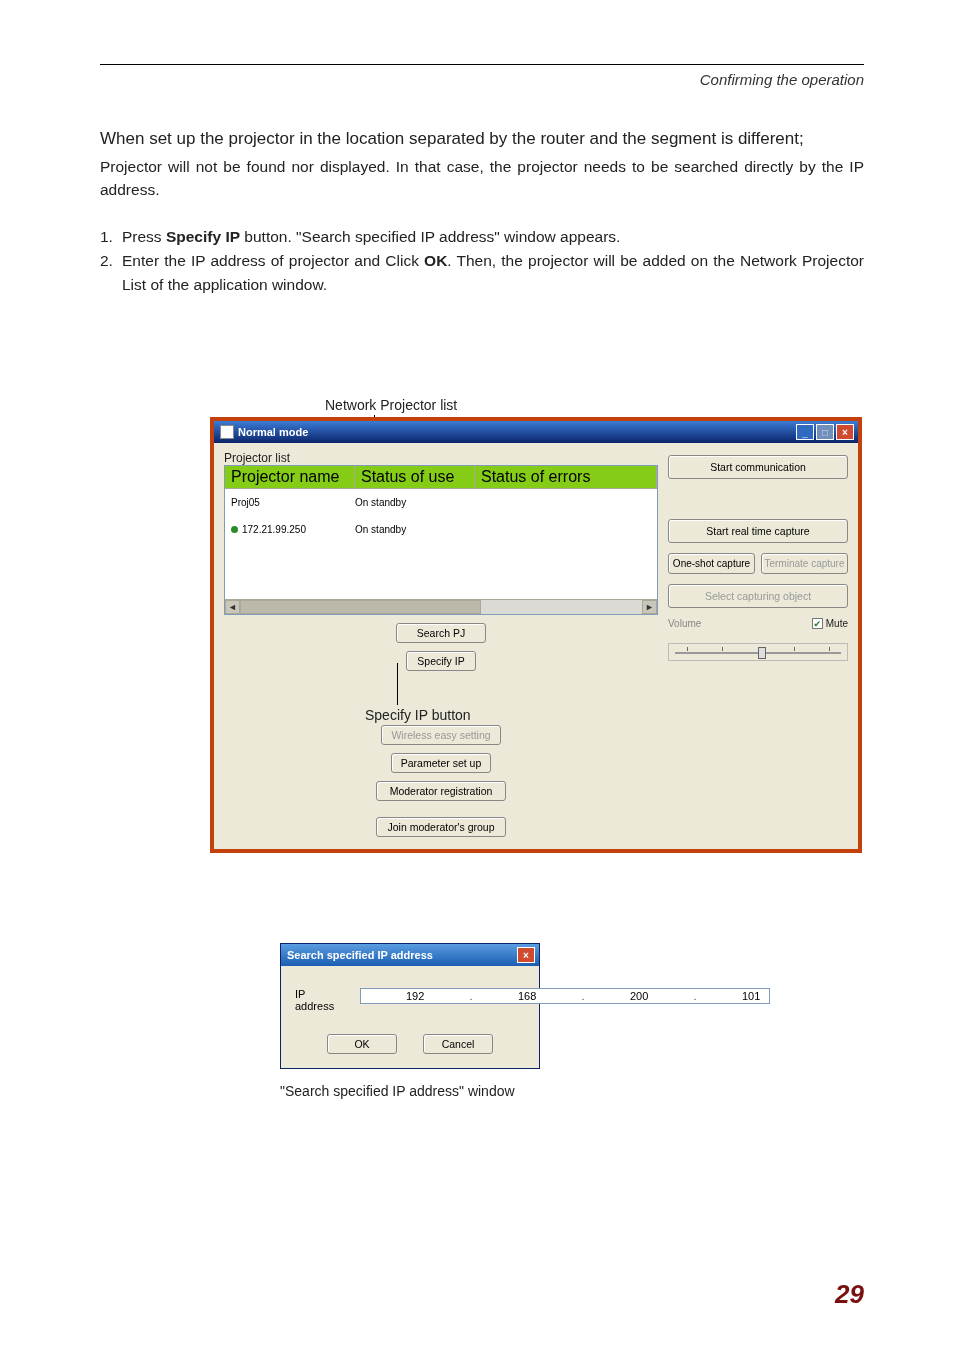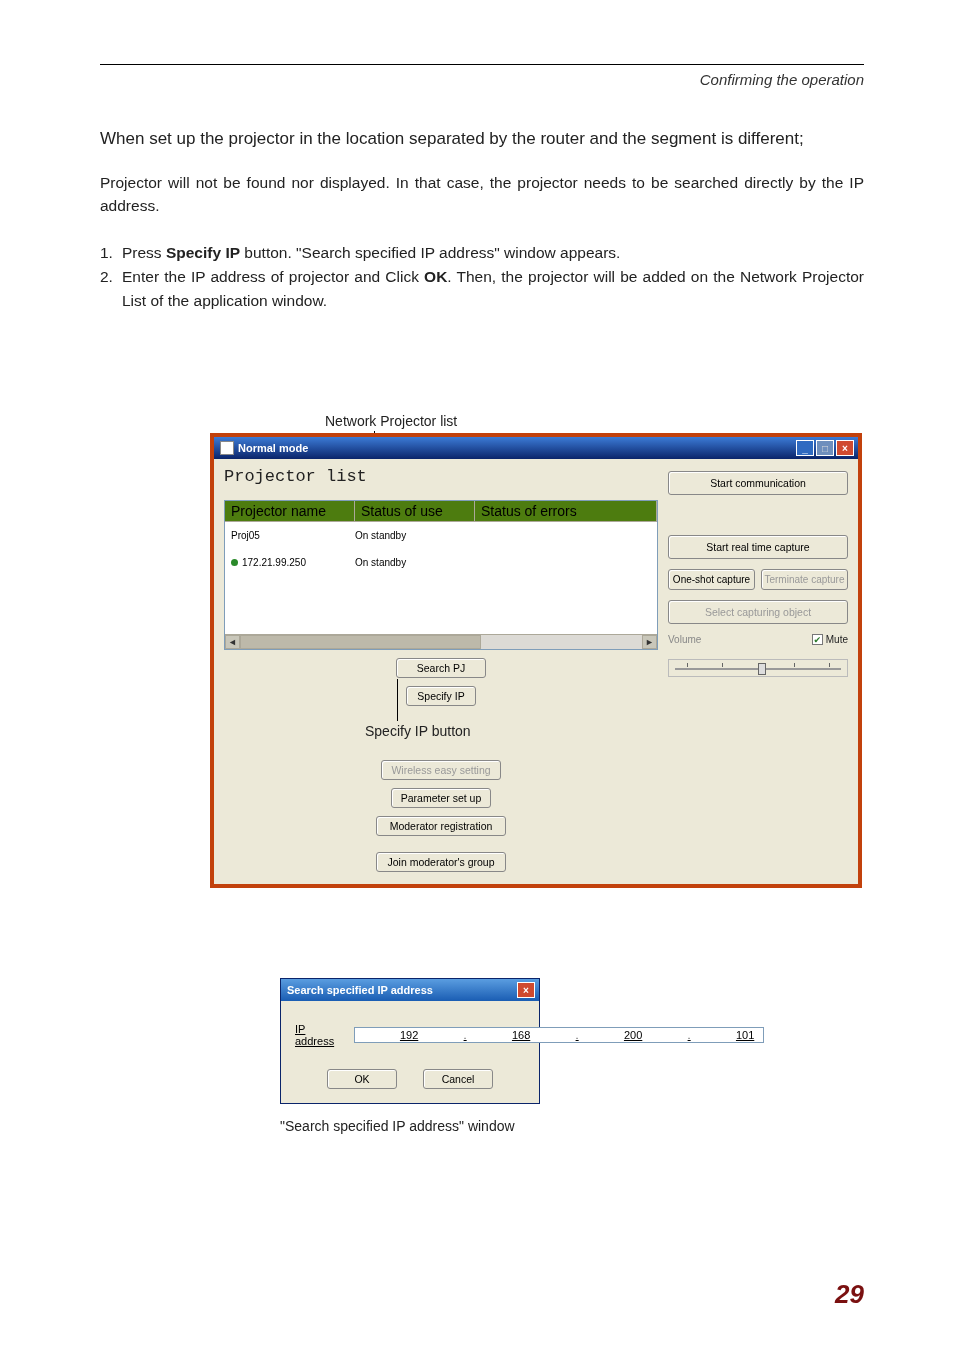--- a/index.html
+++ b/index.html
@@ -21,21 +21,21 @@
   .header-text {
     text-align: right;
     font-style: italic;
     font-size: 15px;
     margin-bottom: 40px;
     color: #333;
   }
   .lead {
     font-size: 17px;
     line-height: 1.35;
-    margin-bottom: 20px;
+    margin-bottom: 4px;
     color: #222;
   }
   .body-p {
     font-size: 15.5px;
     line-height: 1.5;
     color: #222;
     text-align: justify;
   }
   .steps {
     margin-top: 24px;
@@ -121,37 +121,36 @@
     flex: 1;
   }
   .right-col {
     width: 180px;
     display: flex;
     flex-direction: column;
     gap: 10px;
     padding-top: 4px;
   }
   .group-title {
-    font-size: 17px;
-    margin-bottom: 14px;
-    color: #222;
-    font-family: Liberation Mono, monospace;
+    font-size: 12px;
+    margin-bottom: 0;
+    color: #222;
   }
   .listview {
     border: 1px solid #7f9db9;
     background: #fff;
     height: 150px;
     display: flex;
     flex-direction: column;
   }
   .lv-head {
     display: flex;
-    background: #4d7c0f;
+    background: #84cc16;
     border-bottom: 1px solid #aca899;
-    font-size: 14px;
+    font-size: 16px;
   }
   .lv-head div {
     padding: 2px 6px;
     border-right: 1px solid #aca899;
   }
   .lv-col-name { width: 130px; }
   .lv-col-use { width: 120px; }
   .lv-col-err { flex: 1; }
   .lv-rows {
     flex: 1;
@@ -250,24 +249,23 @@
     background: #ece9d8;
     font-family: Tahoma, Arial, sans-serif;
     font-size: 11px;
   }
   .dlg .titlebar { background: linear-gradient(to bottom, #5a9de0 0%, #1a5db3 100%); }
   .dlg-body {
     padding: 22px 14px 14px 14px;
   }
   .ip-row {
     display: flex;
-    align-items: center;
-    gap: 20px;
+    align-items: flex-start;
+    gap: 26px;
     font-size: 11px;
-    text-decoration: underline;
   }
   .ip-fields {
     display: flex;
     background: #fff;
     border: 1px solid #7f9db9;
     padding: 1px 2px;
     gap: 0;
   }
   .ip-fields span {
     width: 32px;

